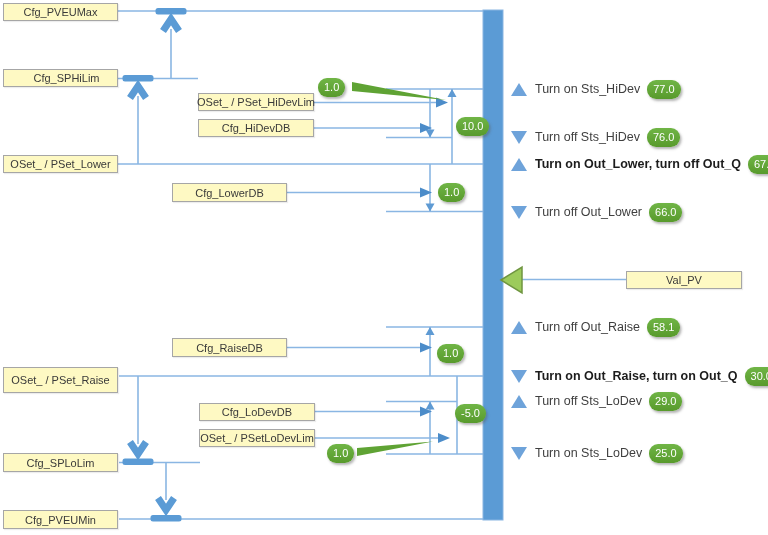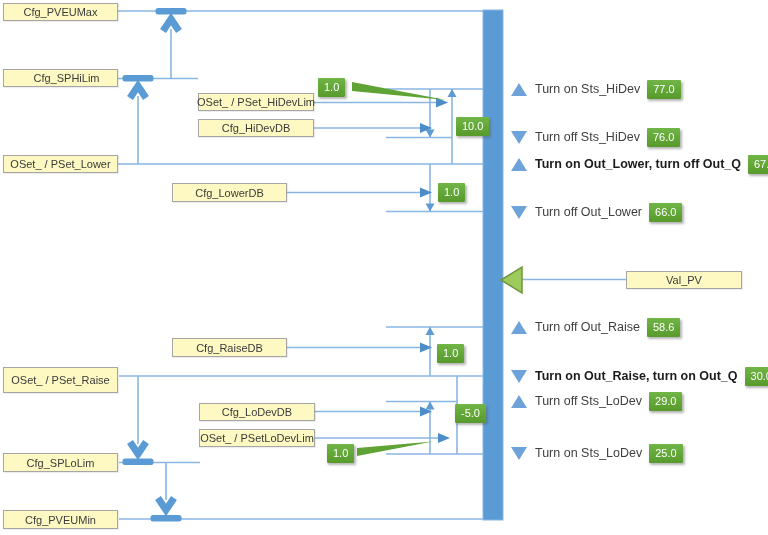--- a/index.html
+++ b/index.html
@@ -8,21 +8,21 @@
     font-family:"Liberation Sans",sans-serif;
   }
   #wires{position:absolute;left:0;top:0;}
   .nbox{
     position:absolute;box-sizing:border-box;background:#fef9c3;
     border:1px solid #A6A6A6;display:flex;align-items:center;justify-content:center;
     font-size:11px;color:#3A3A3A;white-space:nowrap;box-shadow:1px 1px 1px rgba(0,0,0,0.07);
   }
   .vbadge{
     box-sizing:border-box;min-width:26px;height:19px;line-height:19px;padding:0 6px;
-    border-radius:1px;background:linear-gradient(180deg,#70B546 0%,#589A2C 100%);
+    border-radius:9px;background:linear-gradient(180deg,#70B546 0%,#589A2C 100%);
     color:#fff;font-size:11px;font-weight:400;text-align:center;
     box-shadow:1.5px 2px 2.5px rgba(90,90,90,0.45);white-space:nowrap;
   }
   .vbadge.free{position:absolute;}
   .trow{
     position:absolute;left:511px;height:20px;display:flex;align-items:center;
     font-size:12.5px;color:#3F3F3F;white-space:nowrap;
   }
   .trow.bold{font-weight:700;color:#1C1C1C;}
   .trow .vbadge{margin-left:7px;}
@@ -137,21 +137,21 @@
     <span class="vbadge">67.0</span>
   </div>
   <div class="trow" style="top:202px;">
     <span class="tri-down"></span>
     <span>Turn off Out_Lower</span>
     <span class="vbadge">66.0</span>
   </div>
   <div class="trow" style="top:317px;">
     <span class="tri-up"></span>
     <span>Turn off Out_Raise</span>
-    <span class="vbadge">58.6</span>
+    <span class="vbadge">58.1</span>
   </div>
   <div class="trow bold" style="top:366px;">
     <span class="tri-down"></span>
     <span>Turn on Out_Raise, turn on Out_Q</span>
     <span class="vbadge">30.0</span>
   </div>
   <div class="trow" style="top:391px;">
     <span class="tri-up"></span>
     <span>Turn off Sts_LoDev</span>
     <span class="vbadge">29.0</span>

